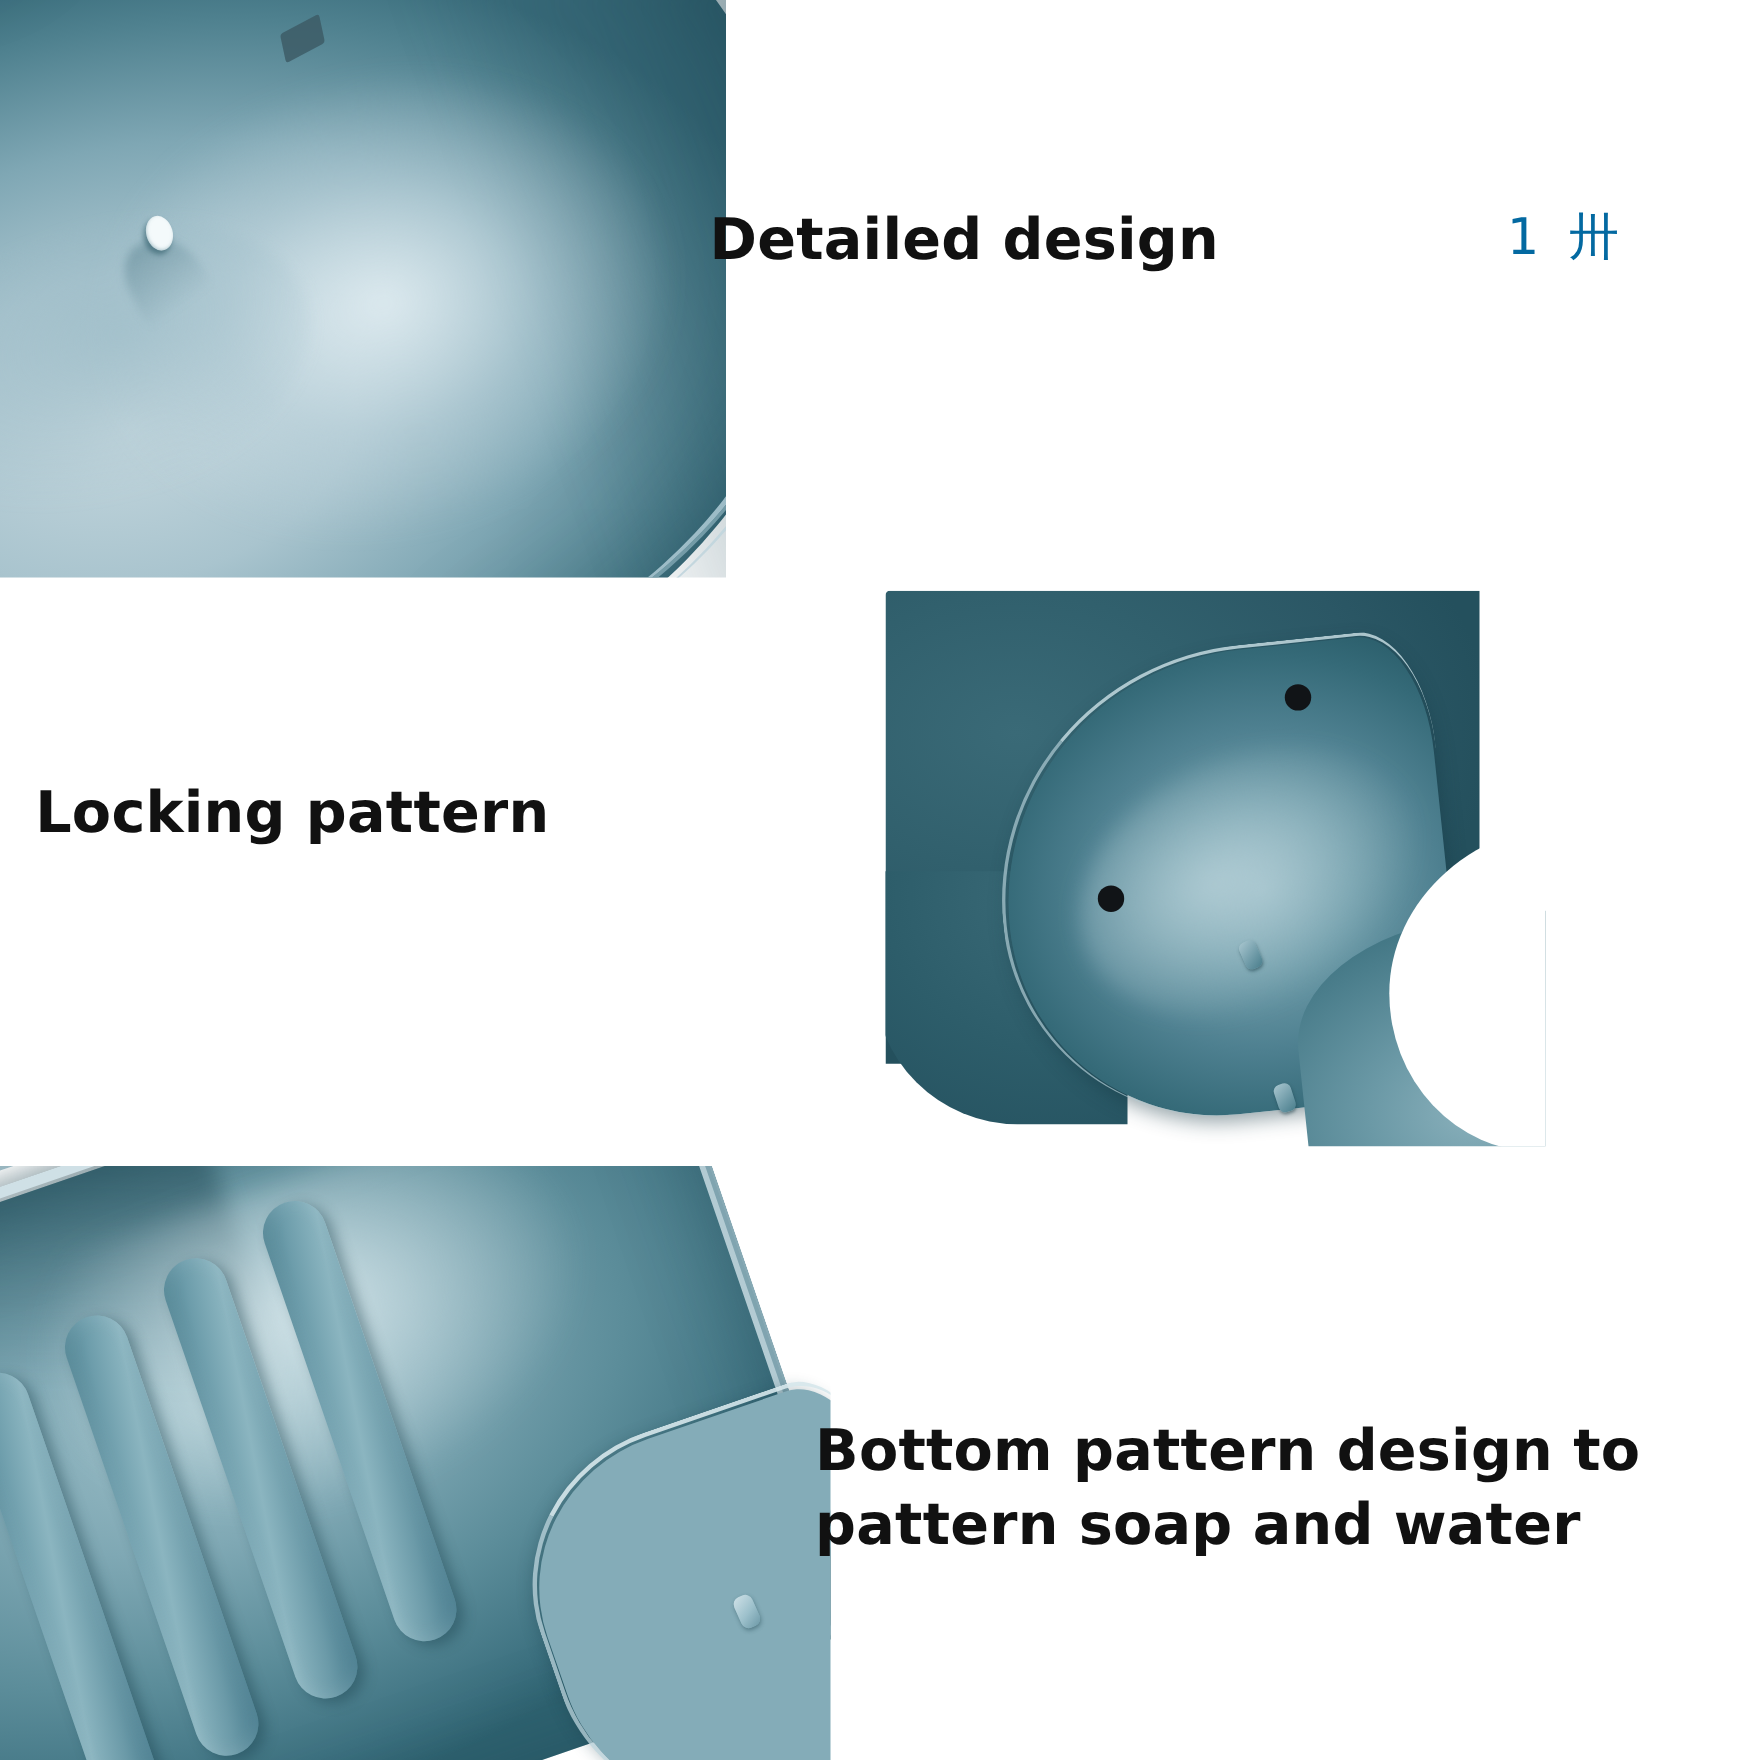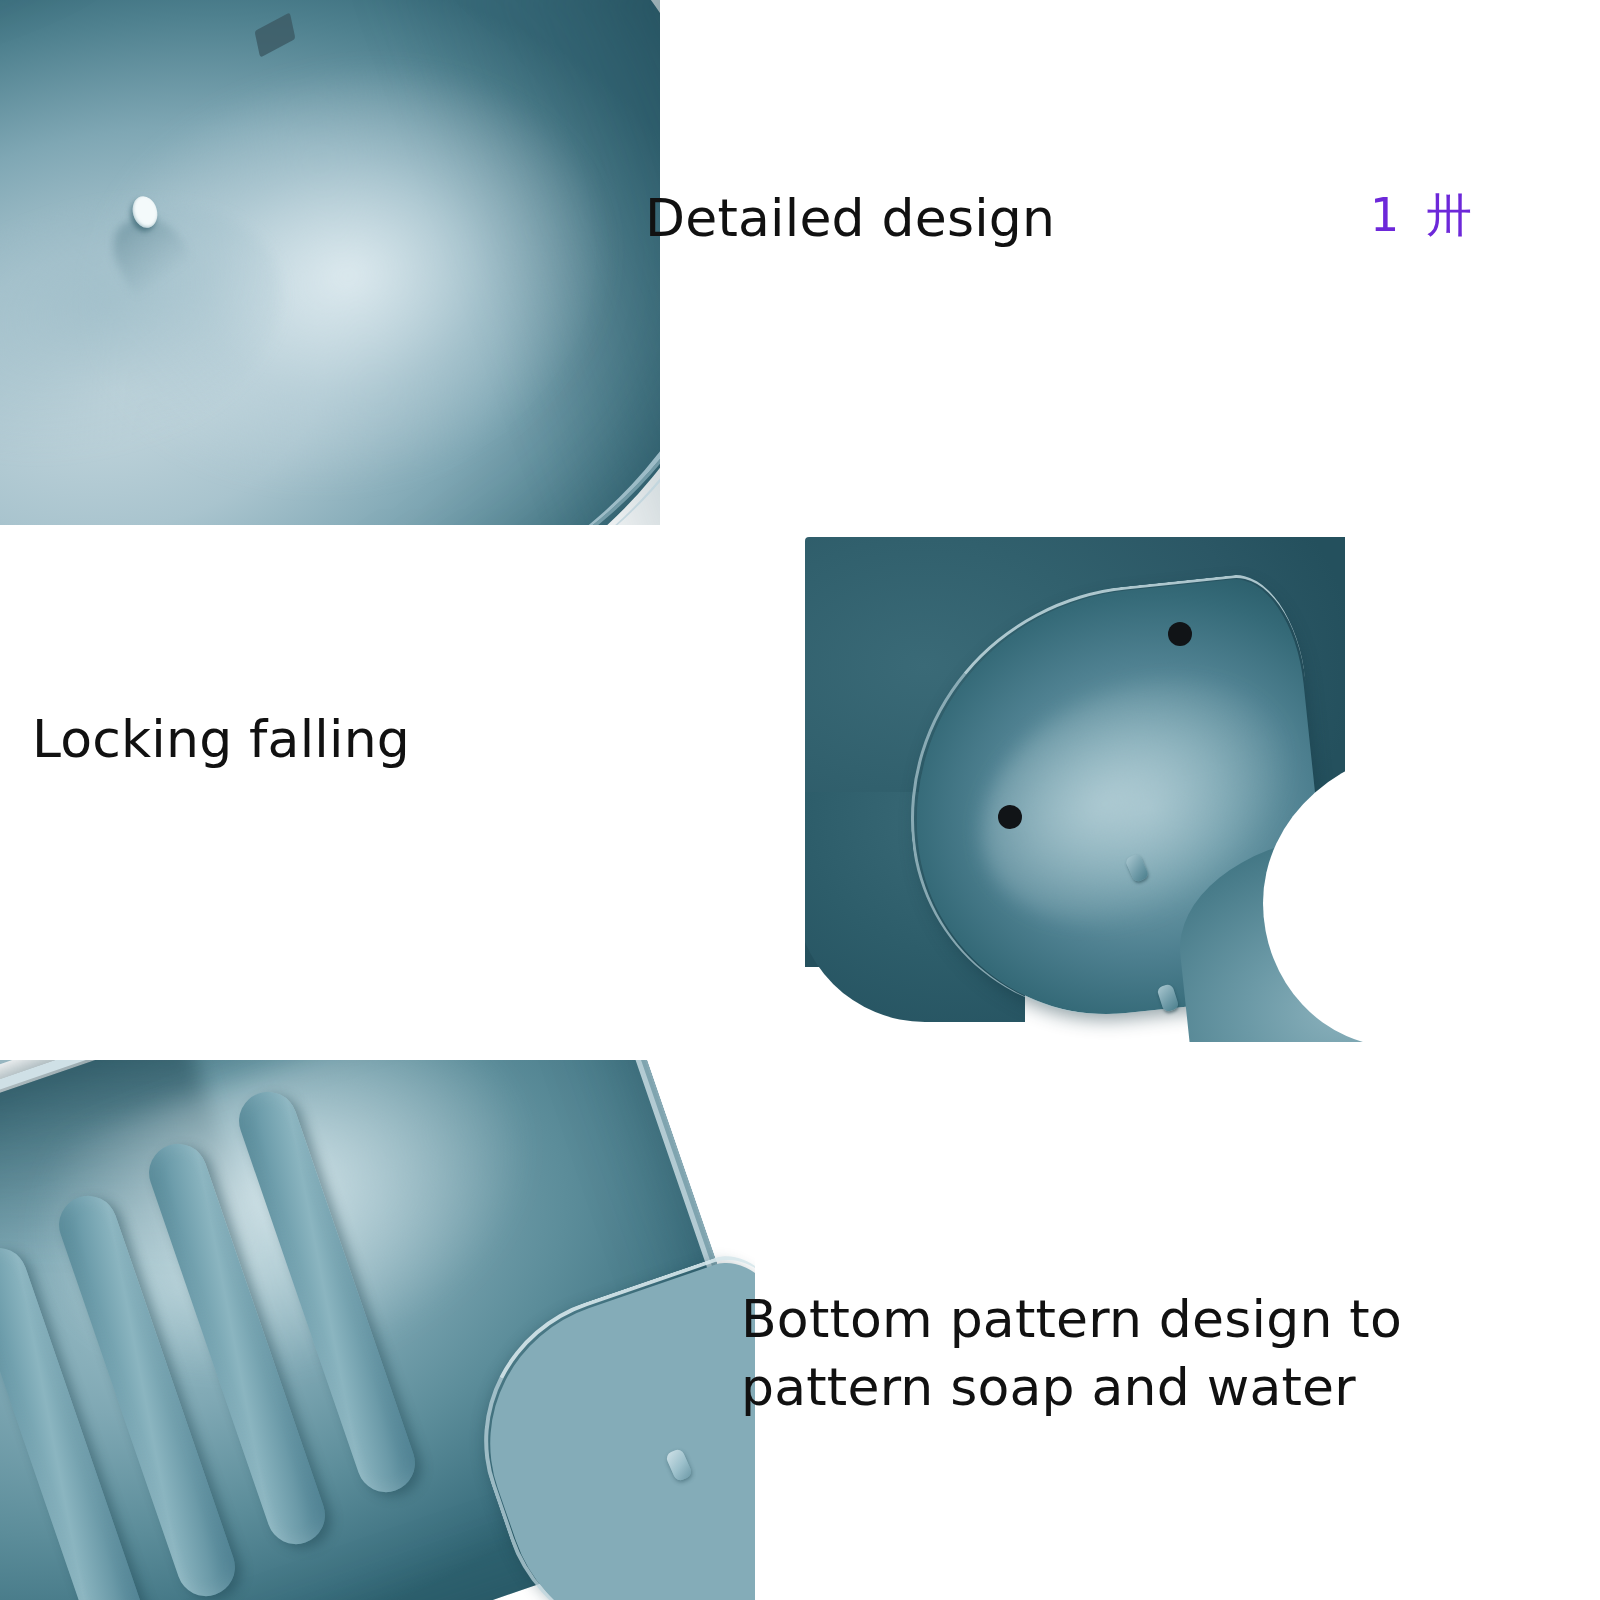--- a/index.html
+++ b/index.html
@@ -209,29 +209,29 @@
     box-shadow:0 2px 4px rgba(26,64,76,.45);
   }
   #panel-bottom .leftwall{
     position:absolute; left:-60px; top:-10px; width:300px; height:330px;
     background:linear-gradient(200deg, rgba(24,62,74,.55), rgba(24,62,74,0) 62%);
     transform:rotate(-19deg); filter:blur(10px);
   }
 
   
   .textblock{ position:absolute; color:#111111; line-height:1.30; letter-spacing:.2px; }
-  .textblock .line{ display:block; white-space:nowrap; }
+  .textblock .line{ display:block; white-space:nowrap;font-weight:bold; }
 
   #text-detailed{ left:645px; top:185px; font-size:52px; }
   #text-locking { left:32px;  top:706px; font-size:52px; z-index:6; }
   #text-pattern { left:741px; top:1286px; font-size:52px; }
 
   #watermark{
     position:absolute; left:1370px; top:192px;
-    color:#6d28d9; font-size:46px; line-height:1; white-space:nowrap;
+    color:#0369a1; font-size:46px; line-height:1; white-space:nowrap;
     letter-spacing:6px; font-family:"DejaVu Sans", sans-serif;
   }
 </style>
 </head>
 <body>
 
 <div class="stage">
 
   <div class="photo" id="panel-detailed">
     <div class="bowl"></div>
@@ -275,21 +275,21 @@
     <div class="lidfold"></div>
     <div class="foldrim"></div>
     <div class="foldtab"></div>
   </div>
 
   <div class="textblock" id="text-detailed">
     <span class="line">Detailed design</span>
   </div>
 
   <div class="textblock" id="text-locking">
-    <span class="line">Locking falling</span>
+    <span class="line">Locking pattern</span>
   </div>
 
   <div class="textblock" id="text-pattern">
     <span class="line">Bottom pattern design to</span>
     <span class="line">pattern soap and water</span>
   </div>
 
   <div id="watermark">1 卅</div>
 
 </div>

